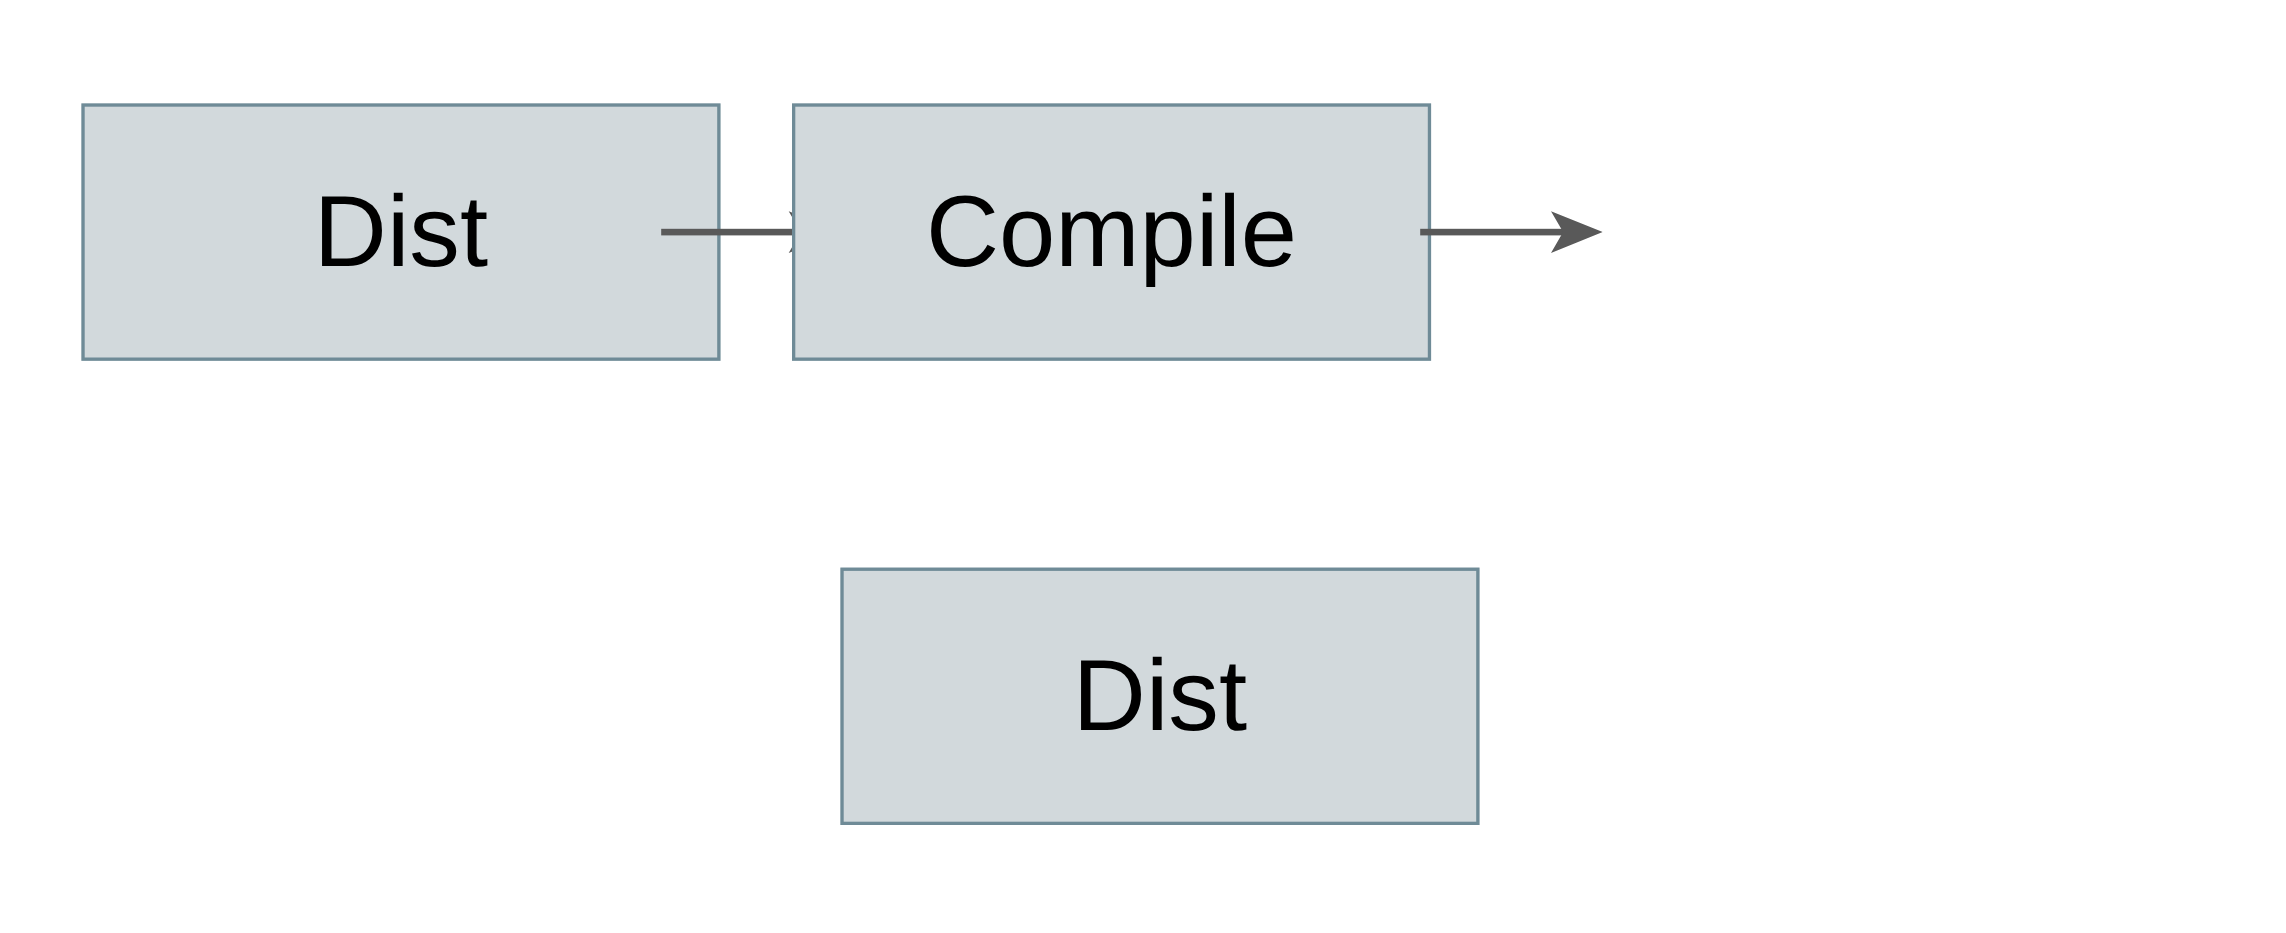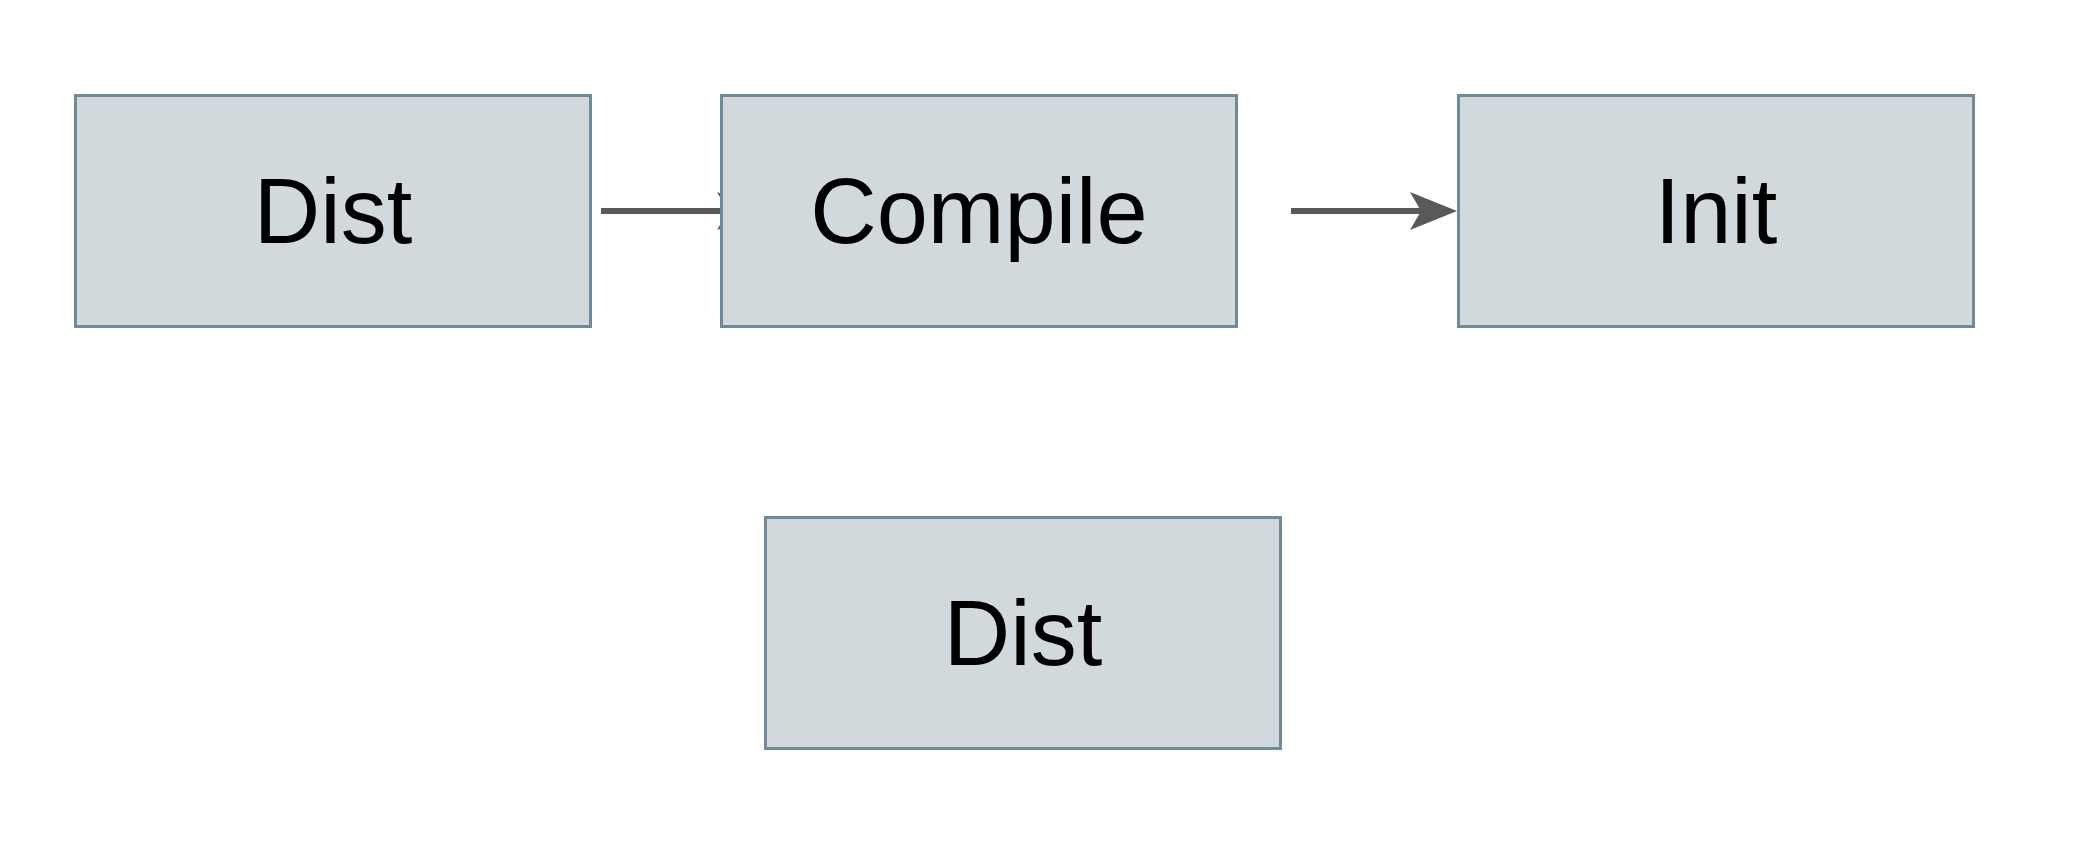--- a/index.html
+++ b/index.html
@@ -9,21 +9,21 @@
     font-family: "Liberation Sans", sans-serif;
     overflow: hidden;
   }
   .canvas {
     position: relative;
     width: 2078px; height: 848px;
     background: var(--background, #ffffff);
   }
   .node {
     position: absolute;
-    width: 518px; height: 234px;
+    width: 581px; height: 234px;
     background: var(--node_fill, #d2d9dc);
     border: 3px solid var(--node_border, #6f8b97);
     display: flex; align-items: center; justify-content: center;
   }
   .node .label {
     font-size: 92px;
     line-height: 1;
     color: var(--label, #000000);
     letter-spacing: 0;
   }
@@ -52,21 +52,18 @@
 
   <div class="node" id="node-compile">
     <span class="label">Compile</span>
   </div>
 
   <svg class="edge" id="edge-compile-init" width="166" height="44" viewBox="0 0 166 44" aria-hidden="true">
     <rect x="0" y="19" width="131" height="6"></rect>
     <path d="M166,22 L119,3 L130,22 L119,41 Z"></path>
   </svg>
 
-  <div class="node" id="node-init">
-    <span class="label">Init</span>
-  </div>
 
   <div class="node" id="node-clean">
     <span class="label">Dist</span>
   </div>
 
 </div>
 
 </body></html>

